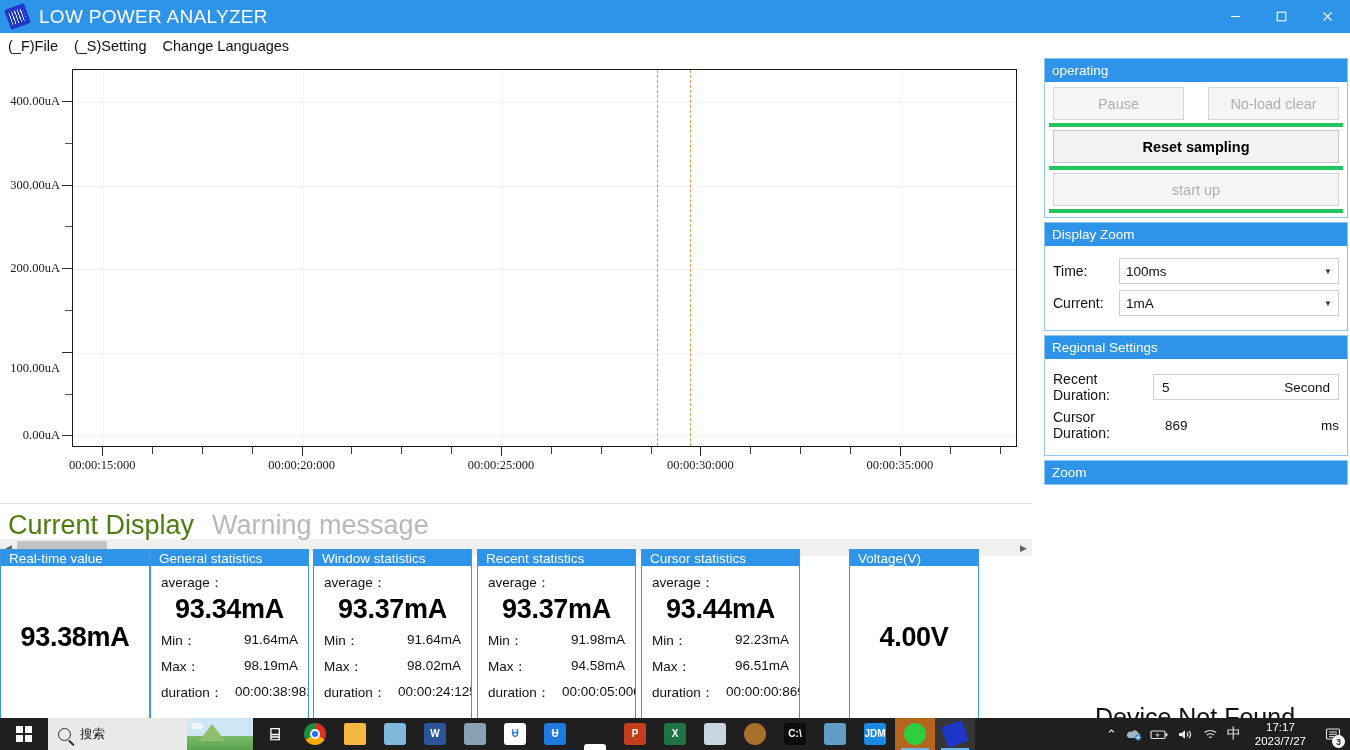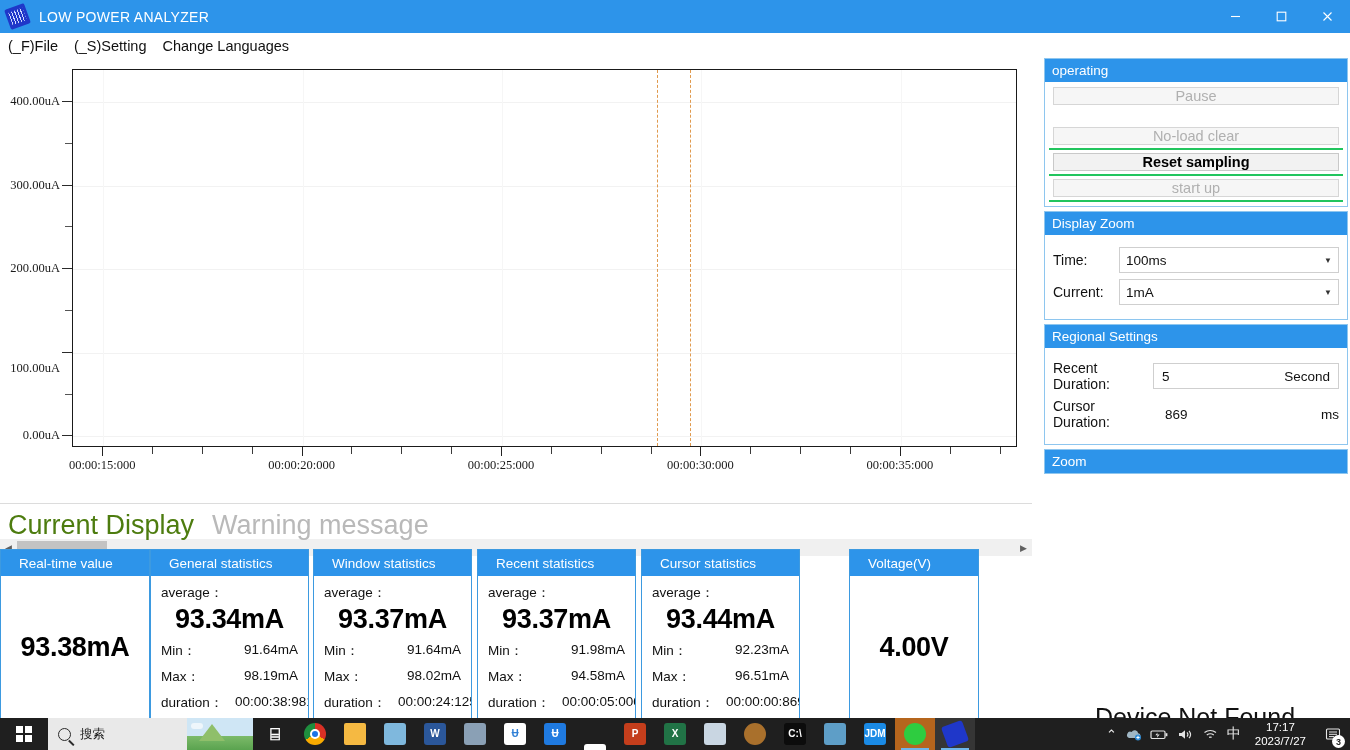--- a/index.html
+++ b/index.html
@@ -25,21 +25,21 @@
     background:#1f37c9; transform:rotate(-20deg);
     border-radius:2px;
   }
   .app-icon .wv {
     position:absolute; left:5px; top:6px; width:15px; height:13px;
     transform:rotate(-20deg);
     background:
       repeating-linear-gradient(to right, #cfd8ff 0 1px, transparent 1px 3px);
   }
   .title-text {
-    color:#ffffff; font-size:14px; letter-spacing:.3px;
+    color:#ffffff; font-size:19px; letter-spacing:.3px;
     font-weight:400; white-space:nowrap;
   }
   .win-btns { margin-left:auto; display:flex; height:33px; }
   .win-btn {
     width:46px; height:33px; display:flex; align-items:center; justify-content:center;
     color:#fff; font-size:15px; line-height:1;
   }
   .win-btn svg { display:block; }
 
   
@@ -114,22 +114,22 @@
   .tab.active { color:#4d7c0f; }
   .tab.inactive { color:#b9b9b9; }
 
   
   .stats { position:absolute; left:0; top:549px; width:1032px; height:170px; }
   .panel {
     position:absolute; top:0; border:1px solid #3d9ae0; background:#fff;
     height:170px; overflow:hidden;
   }
   .panel-head {
-    height:26px; background:#2d94ea; color:#fff; font-size:13.5px;
-    display:flex; align-items:center; padding-left:18px; white-space:nowrap;
+    height:16px; background:#2d94ea; color:#fff; font-size:13.5px;
+    display:flex; align-items:center; padding-left:8px; white-space:nowrap;
   }
   .panel-body { padding:8px 10px 0 10px; position:relative; height:144px; }
   .avg-label { font-size:13.5px; color:#111; margin-bottom:2px; }
   .big-val {
     font-size:27px; font-weight:bold; color:#000; text-align:center;
     letter-spacing:-.3px; margin:1px 0 7px 0;
   }
   .big-val.solo {
     position:absolute; left:0; right:0; top:55px; text-align:center;
   }
@@ -143,21 +143,21 @@
     position:absolute; left:1040px; top:58px; width:310px; height:692px;
     background:#ffffff;
   }
   .group { border:1px solid #8ec6ef; background:#fff; margin:0 2px 4px 4px; }
   .group-head {
     background:#2d94ea; color:#fff; font-size:13.5px; height:23px;
     display:flex; align-items:center; padding-left:7px;
   }
   .group-body { padding:6px 8px 8px 8px; }
 
-  .btn-row { display:flex; gap:16px; border-bottom:2px solid #22c55e;flex-direction:column; }
+  .btn-row { display:flex; gap:16px; border-bottom:4px solid #22c55e; }
   .btn {
     flex:1 1 0; height:33px; margin:3px 4px; border:1px solid #d6d6d6;
     background:#f6f6f6; font-size:14.5px; color:#b0b0b0;
     display:flex; align-items:center; justify-content:center;
     white-space:nowrap;
   }
   .btn.enabled { color:#000; font-weight:bold; background:#f2f2f2; border-color:#c9c9c9; }
   .btn.wide { flex:1 1 100%;text-align:right; }
 
   .field-row { display:flex; align-items:center; margin:6px 0; }

